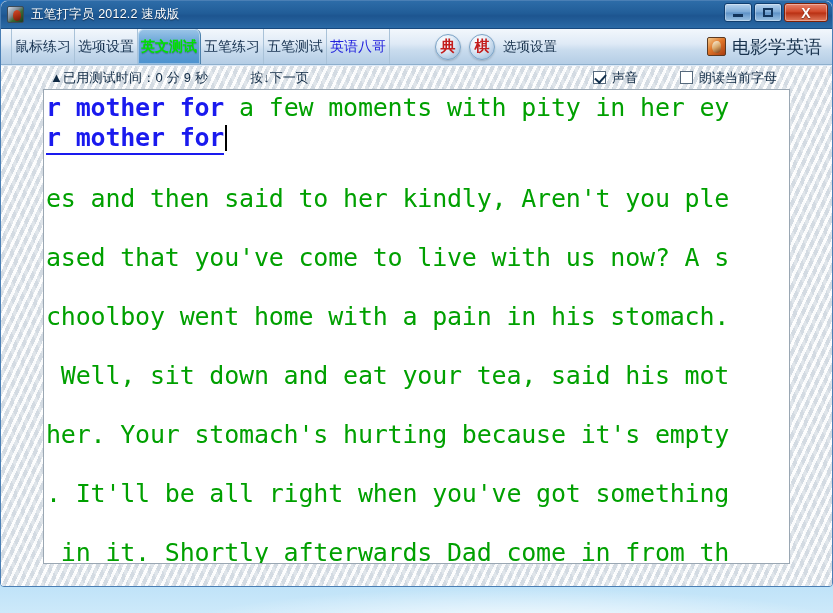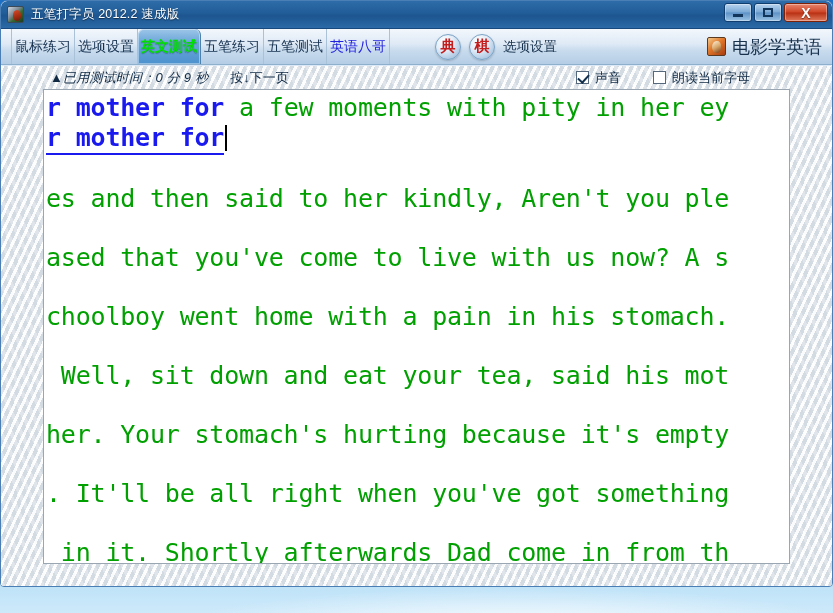--- a/index.html
+++ b/index.html
@@ -175,23 +175,23 @@
     padding: 0 9px 9px 9px;
   }
 
   .statusbar {
     height: 23px;
     display: flex; align-items: center;
     font-size: 13px;
     color: #102a44;
     padding-left: 40px;
   }
-  .status-time { white-space: nowrap; letter-spacing: .2px; font-style: italic; }
-  .status-hint { white-space: nowrap; margin-left: 22px; }
-  .status-right { margin-left: auto; display: flex; align-items: center; gap: 32px; padding-right: 73px; text-align: center;}
+  .status-time { white-space: nowrap; letter-spacing: .2px; }
+  .status-hint { white-space: nowrap; margin-left: 42px; }
+  .status-right { margin-left: auto; display: flex; align-items: center; gap: 42px; padding-right: 46px; text-align: center;}
   .chk { display: flex; align-items: center; gap: 6px; font-size: 13px; color:#102a44; white-space: nowrap;}
   .box {
     width: 13px; height: 13px;
     border: 1px solid #56697c;
     background: #ffffff;
     position: relative;
     flex: none;
   }
   .box.checked::after {
     content: "";

